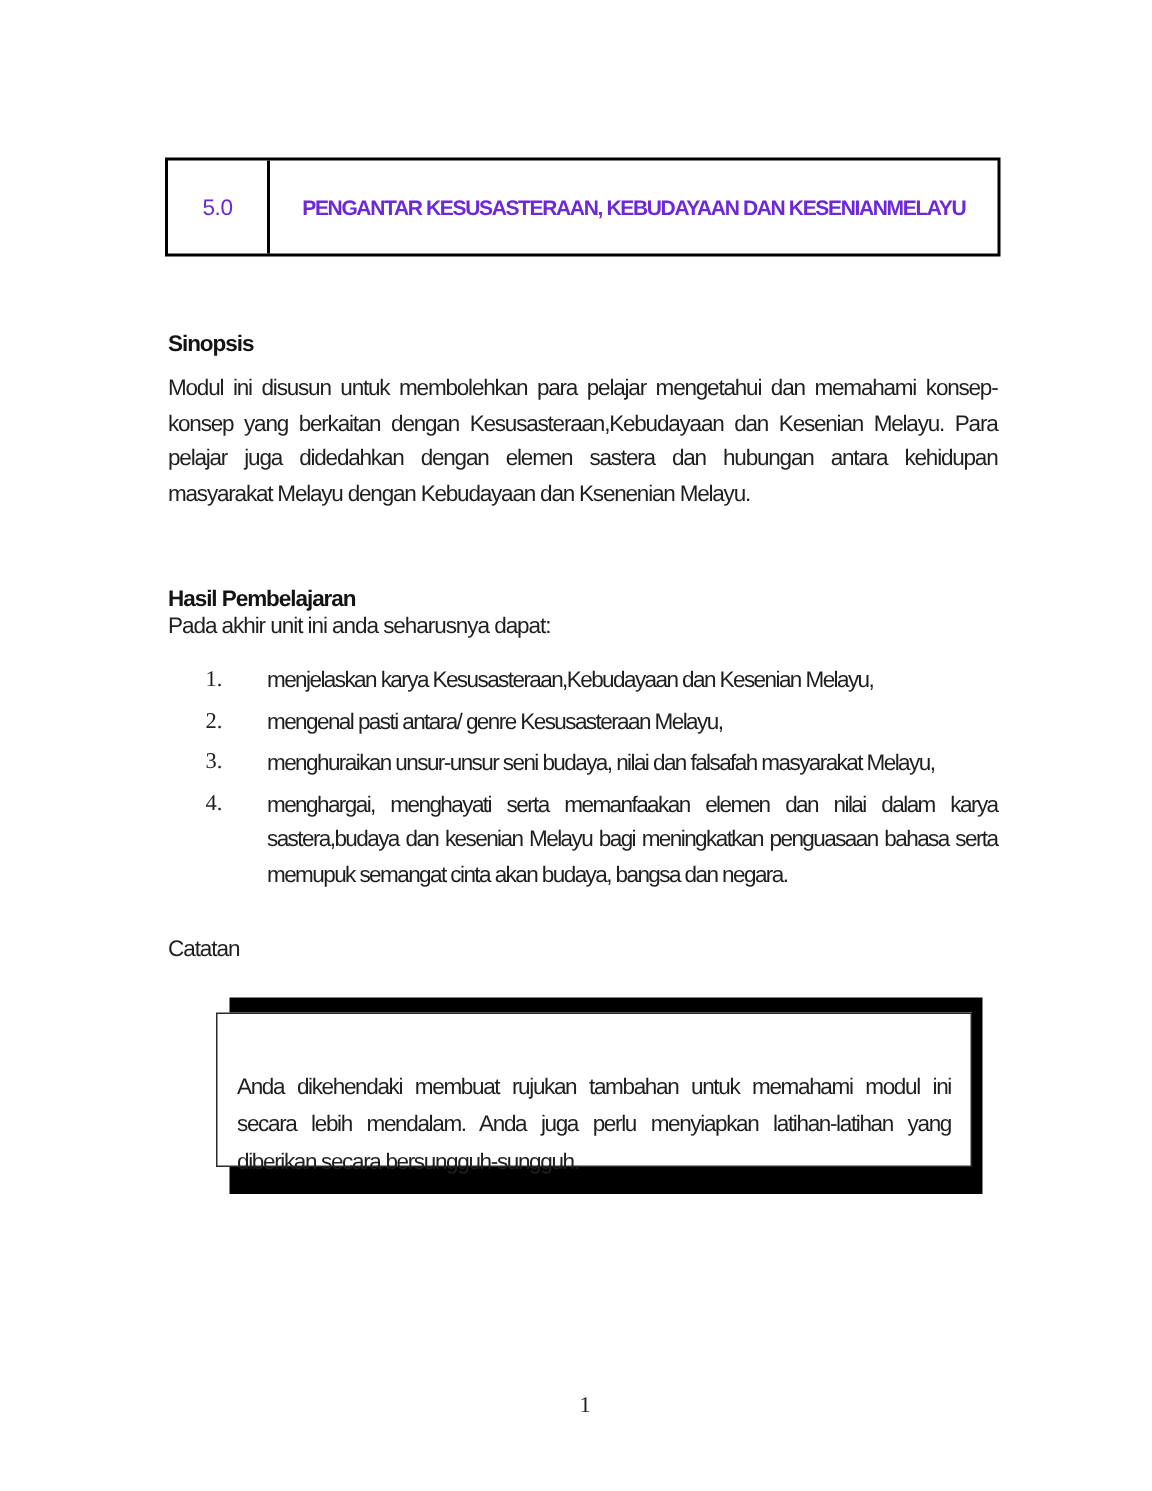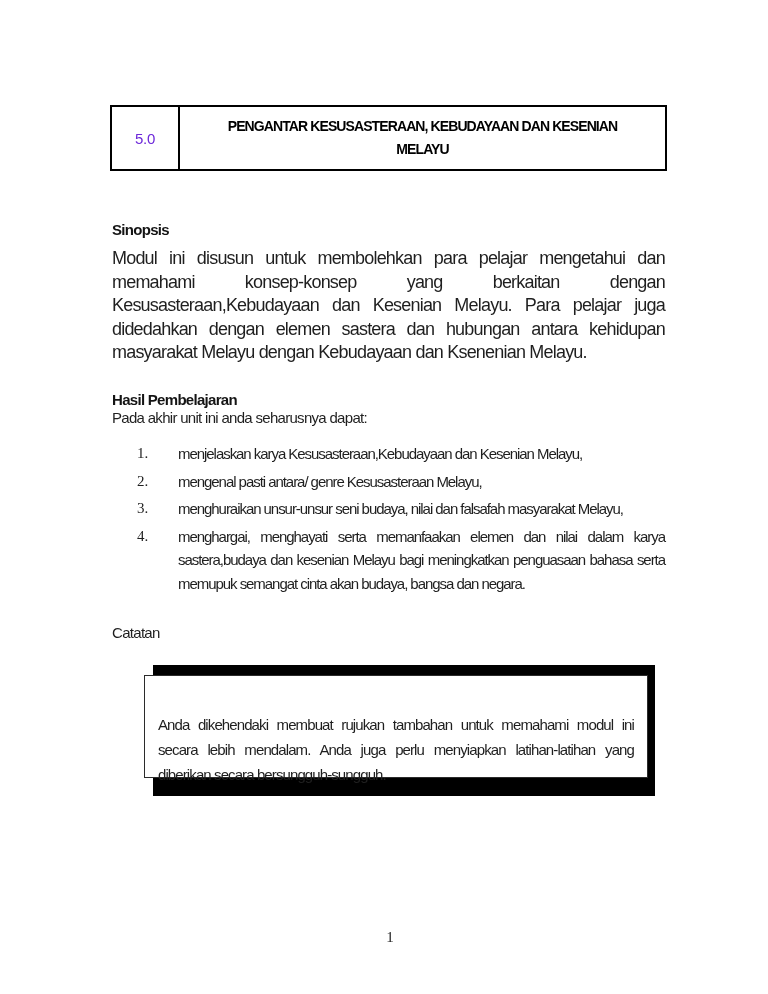--- a/index.html
+++ b/index.html
@@ -24,36 +24,36 @@
   }
   .header-cell-code {
     flex: 0 0 68px;
     border-right: 2px solid #000;
     box-sizing: border-box;
     display: flex; align-items: center; justify-content: center;
     font-weight: normal; font-size: 15px; letter-spacing: -0.3px; color: #6d28d9;
   }
   .header-cell-title {
     flex: 1 1 auto;
-    display: flex; flex-direction: column;
+    display: flex; flex-direction: row;
     align-items: center; justify-content: center;
     font-weight: bold; font-size: 14px; letter-spacing: -0.9px;
-    line-height: 23px; color: #000000; text-align: center;
+    line-height: 23px; color: #6d28d9; text-align: center;
   }
   .header-cell-title .title-line { white-space: nowrap; }
 
   
   .abs { position: absolute; }
   .h-bold {
     left: 112px;
     font-weight: bold; font-size: 15px; letter-spacing: -0.7px;
     line-height: 23px; color: #141414; white-space: nowrap;
   }
   .body-just {
-    font-size: 18px; letter-spacing: -0.8px; line-height: 23.5px;
+    font-size: 15px; letter-spacing: -0.8px; line-height: 23.5px;
     text-align: justify; color: #1f1f1f;
   }
   .plain-line {
     font-size: 15px; letter-spacing: -0.7px; line-height: 23px;
     color: #1f1f1f; white-space: nowrap;
   }
 
   
   .outcomes-list {
     position: absolute;

